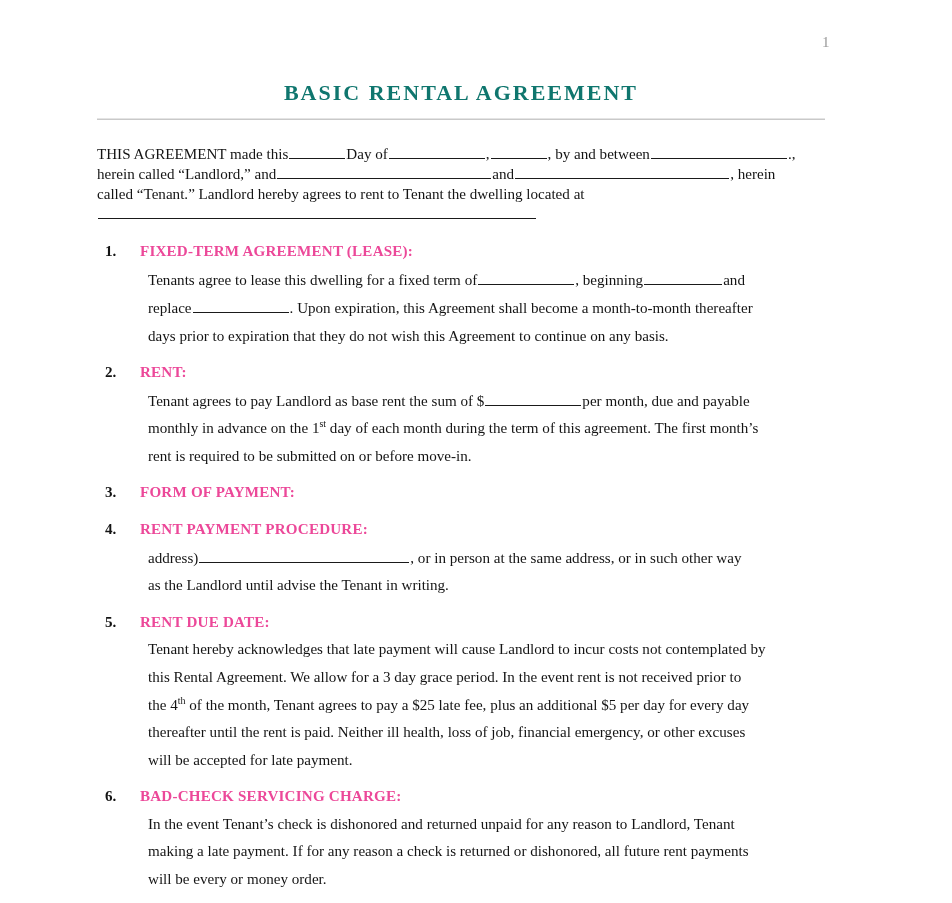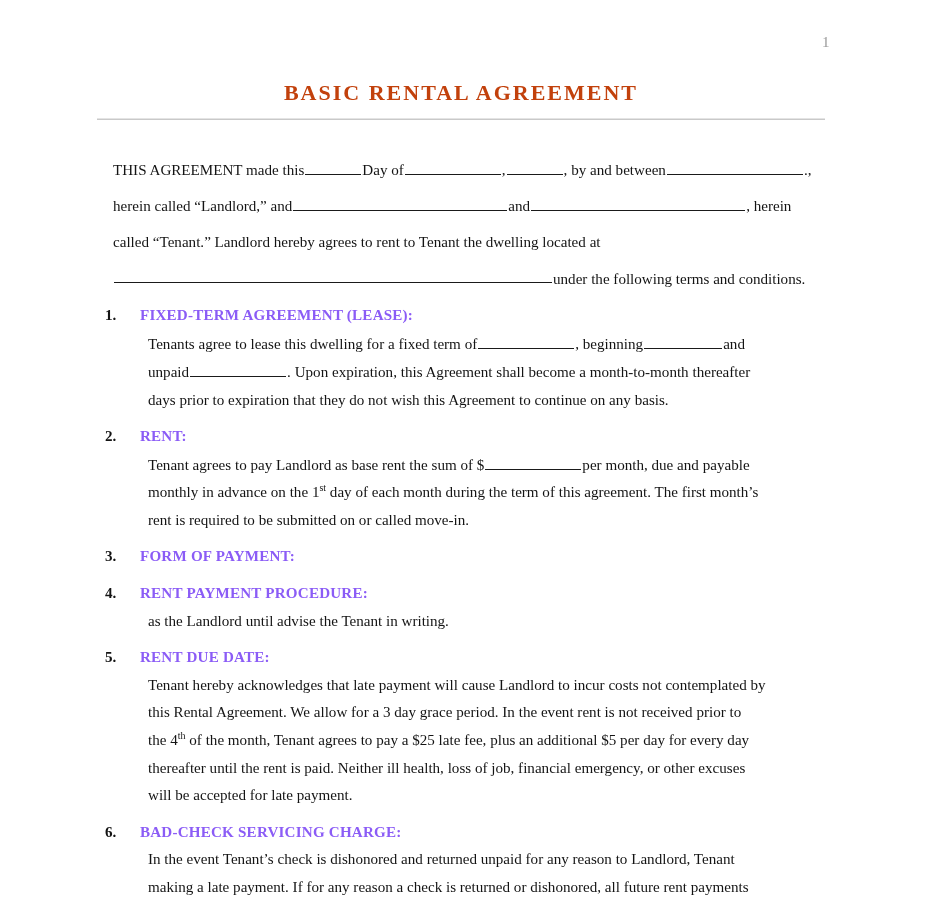--- a/index.html
+++ b/index.html
@@ -33,21 +33,21 @@
   
   .doc-title {
     position: absolute;
     top: 80px;
     left: 97px;
     width: 728px;
     text-align: center;
     font-size: 22px;
     font-weight: bold;
     letter-spacing: 2.0px;
-    color: #c2410c;
+    color: #0f766e;
     font-family: "Liberation Serif", "DejaVu Serif", serif;
   }
 
   
   .title-rule {
     position: absolute;
     top: 118px;
     left: 97px;
     width: 728px;
     height: 1px;
@@ -65,21 +65,21 @@
     line-height: 19.6px;
     color: #141414;
     text-align: left;
   }
 
   .intro {
     margin: 0 0 0 0;
     text-align: left;
   }
   .intro p {
-    margin: 16px;
+    margin: 0;
     white-space: nowrap;
   }
 
   
   .blank {
     display: inline-block;
     border-bottom: 1.4px solid #1a1a1a;
     vertical-align: baseline;
     height: 0.92em;
     margin: 0 1px;
@@ -102,21 +102,21 @@
     position: absolute;
     left: 8px;
     top: 0;
     font-weight: bold;
     font-size: 15.1px;
   }
   .sec-head {
     font-weight: bold;
     font-size: 15.1px;
     letter-spacing: 0.2px;
-    color: #8b5cf6;
+    color: #ec4899;
   }
   .sec-body {
     margin-top: 1px;
     font-size: 15.1px;
     line-height: 19.6px;
   }
   .sec-body p { margin: 8px; }
   sup {
     font-size: 0.66em;
     vertical-align: super;
@@ -140,61 +140,64 @@
       <p>
         <span>THIS AGREEMENT made this</span><span class="blank b-s"></span><span>Day of</span><span class="blank b-l"></span><span>,</span><span class="blank b-s"></span><span>, by and between</span><span class="blank b-xl"></span><span>.,</span>
       </p>
       <p>
         <span>herein called “Landlord,” and</span><span class="blank b-addr"></span><span>and</span><span class="blank b-addr"></span><span>, herein</span>
       </p>
       <p>
         <span>called “Tenant.”  Landlord hereby agrees to rent to Tenant the dwelling located at</span>
       </p>
       <p>
-        <span class="blank b-long"></span><span>under the following terms and conditions.</span>
+        <span class="blank b-long"></span>
       </p>
     </div>
 
     <div class="section">
       <span class="sec-num">1.</span>
       <div class="sec-head">FIXED-TERM AGREEMENT (LEASE):</div>
       <div class="sec-body">
         <p>
           <span>Tenants agree to lease this dwelling for a fixed term of</span><span class="blank b-l"></span><span>, beginning</span><span class="blank b-m"></span><span>and</span>
         </p>
         <p>
-          <span>unpaid</span><span class="blank b-l"></span><span>.  Upon expiration, this Agreement shall become a month-to-month thereafter</span>
+          <span>replace</span><span class="blank b-l"></span><span>.  Upon expiration, this Agreement shall become a month-to-month thereafter</span>
         </p>
         <p>days prior to expiration that they do not wish this Agreement to continue on any basis.</p>
       </div>
     </div>
 
     <div class="section">
       <span class="sec-num">2.</span>
       <div class="sec-head">RENT:</div>
       <div class="sec-body">
         <p>
           <span>Tenant agrees to pay Landlord as base rent the sum of $</span><span class="blank b-l"></span><span>per month, due and payable</span>
         </p>
         <p>
           <span>monthly in advance on the 1</span><sup>st</sup><span> day of each month during the term of this agreement.  The first month’s</span>
         </p>
-        <p>rent is required to be submitted on or called move-in.</p>
+        <p>rent is required to be submitted on or before move-in.</p>
       </div>
     </div>
 
     <div class="section">
       <span class="sec-num">3.</span>
       <div class="sec-head">FORM OF PAYMENT:</div>
     </div>
 
     <div class="section">
       <span class="sec-num">4.</span>
       <div class="sec-head">RENT PAYMENT PROCEDURE:</div>
       <div class="sec-body">
+        <p>
+          <span>address)</span><span class="blank b-pay"></span><span>, or in person at the same address, or in such other way</span>
+        </p>
         <p>as the Landlord until advise the Tenant in writing.</p>
       </div>
     </div>
 
     <div class="section">
       <span class="sec-num">5.</span>
       <div class="sec-head">RENT DUE DATE:</div>
       <div class="sec-body">
         <p>Tenant hereby acknowledges that late payment will cause Landlord to incur costs not contemplated by</p>
         <p>this Rental Agreement.  We allow for a 3 day grace period.  In the event rent is not received prior to</p>

